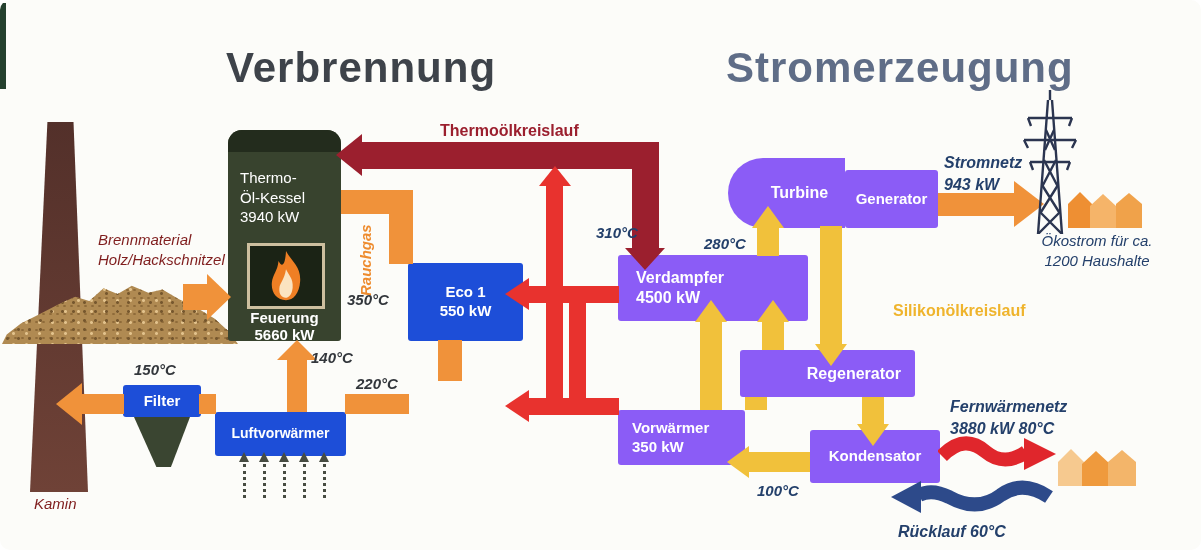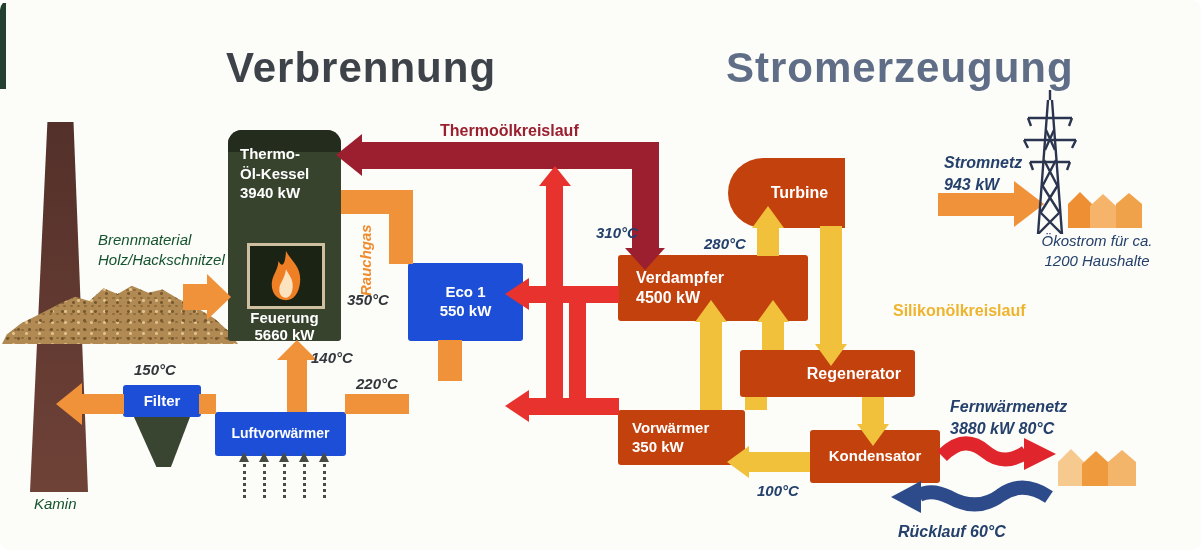--- a/index.html
+++ b/index.html
@@ -4,28 +4,28 @@
 <style>
   * { margin:0; padding:0; box-sizing:border-box; }
   body { font-family:"Liberation Sans", sans-serif; background:#fff; }
   .stage { position:relative; width:1201px; height:550px; background:#fcfcf9; overflow:hidden;border-radius:10px; }
   .abs { position:absolute; }
   .title { position:absolute; font-size:42px; font-weight:bold; letter-spacing:1px; white-space:nowrap; }
   .box { position:absolute; display:flex; flex-direction:column; justify-content:center;
          color:#fff; font-weight:bold; border-radius:3px; line-height:1.25; }
   .box span { display:block; }
   .olive { background:#1d4ed8; }
-  .gray  { background:#c2410c; }
+  .gray  { background:#8b5cf6; }
   .tc { align-items:center; text-align:center; }
   .tl { align-items:flex-start; }
   .pipe { position:absolute; }
   .arr  { position:absolute; width:0; height:0; }
   .temp { position:absolute; font-style:italic; font-weight:bold; font-size:15px; color:#33373c; white-space:nowrap; }
   .temp.navy { color:#24406b; }
-  .note { position:absolute; font-style:italic; font-size:15px; color:#14532d; white-space:nowrap; line-height:1.35; }
+  .note { position:absolute; font-style:italic; font-size:15px; color:#7f1d1d; white-space:nowrap; line-height:1.35; }
   .note.navy { color:#24406b; }
   .note.bold { font-weight:bold; }
   .loop-label { position:absolute; font-weight:bold; font-size:16px; white-space:nowrap; }
   .vert-label { position:absolute; writing-mode:vertical-rl; transform:rotate(180deg);
                 font-style:italic; font-weight:bold; font-size:15px; color:#ee8c2f; white-space:nowrap; }
   .air-line { position:absolute; width:0; height:34px; border-left:3px dotted #474c42; }
   .air-head { position:absolute; width:0; height:0; border-left:5px solid transparent;
               border-right:5px solid transparent; border-bottom:10px solid #474c42; }
   .chimney { position:absolute; left:30px; top:122px; width:58px; height:370px;
              clip-path:polygon(30% 0, 75% 0, 100% 100%, 0 100%);
@@ -60,21 +60,21 @@
   <div class="chimney"></div>
   <div class="note" style="left:34px;top:494px;">Kamin</div>
   <div class="pile"></div>
   <div class="note" style="left:98px;top:230px;">
     <span>Brennmaterial</span><br>
     <span>Holz/Hackschnitzel</span>
   </div>
 
   <div class="box olive" style="left:228px;top:130px;width:113px;height:211px;border-radius:14px 14px 3px 3px;background:#38432e;"></div>
   <div class="cap"></div>
-  <div class="abs" style="left:240px;top:144px;color:#fff;font-weight:bold;font-size:15px;line-height:1.3;">
+  <div class="abs" style="left:240px;top:168px;color:#fff;font-weight:normal;font-size:15px;line-height:1.3;">
     <span style="display:block;">Thermo-</span>
     <span style="display:block;">Öl-Kessel</span>
     <span style="display:block;">3940 kW</span>
   </div>
   <div class="furnace-frame">
     <svg viewBox="0 0 60 64" width="50" height="54">
       <path d="M30 2 C36 14 48 20 47 38 C46 53 39 61 30 61 C19 61 12 52 13 40 C14 30 20 26 21 14 C25 22 29 20 30 2 Z" fill="#ef7f24"></path>
       <path d="M30 24 C33 31 39 35 38 46 C37 55 33 58 29.5 58 C25 58 21.5 54 22 47 C22.5 40 28 37 30 24 Z" fill="#fbe3c0"></path>
     </svg>
   </div>
@@ -98,20 +98,23 @@
   <div class="box gray tl" style="left:618px;top:255px;width:190px;height:66px;font-size:16px;padding-left:18px;">
     <span>Verdampfer</span>
     <span>4500 kW</span>
   </div>
   <div class="box gray tl" style="left:618px;top:410px;width:127px;height:55px;font-size:15px;padding-left:14px;">
     <span>Vorwärmer</span>
     <span>350 kW</span>
   </div>
   <div class="box gray tc" style="left:728px;top:158px;width:117px;height:70px;font-size:16px;border-radius:35px 0 0 35px;padding-left:26px;">
     <span>Turbine</span>
+  </div>
+  <div class="box gray tc" style="left:845px;top:170px;width:93px;height:58px;font-size:15px;">
+    <span>Generator</span>
   </div>
   <div class="box gray" style="left:740px;top:350px;width:175px;height:47px;font-size:16px;align-items:flex-end;padding-right:14px;">
     <span>Regenerator</span>
   </div>
   <div class="box gray tc" style="left:810px;top:430px;width:130px;height:53px;font-size:15px;">
     <span>Kondensator</span>
   </div>
 
   <div class="pipe" style="left:183px;top:284px;width:28px;height:26px;background:#f0923a;"></div>
   <div class="arr" style="left:207px;top:274px;border-top:23px solid transparent;border-bottom:23px solid transparent;border-left:24px solid #f0923a;"></div>

